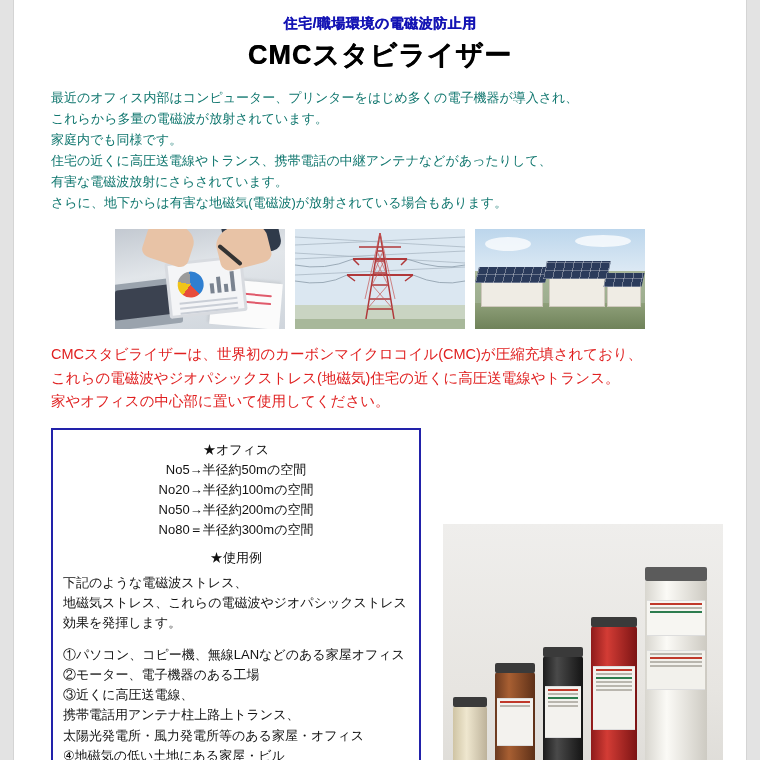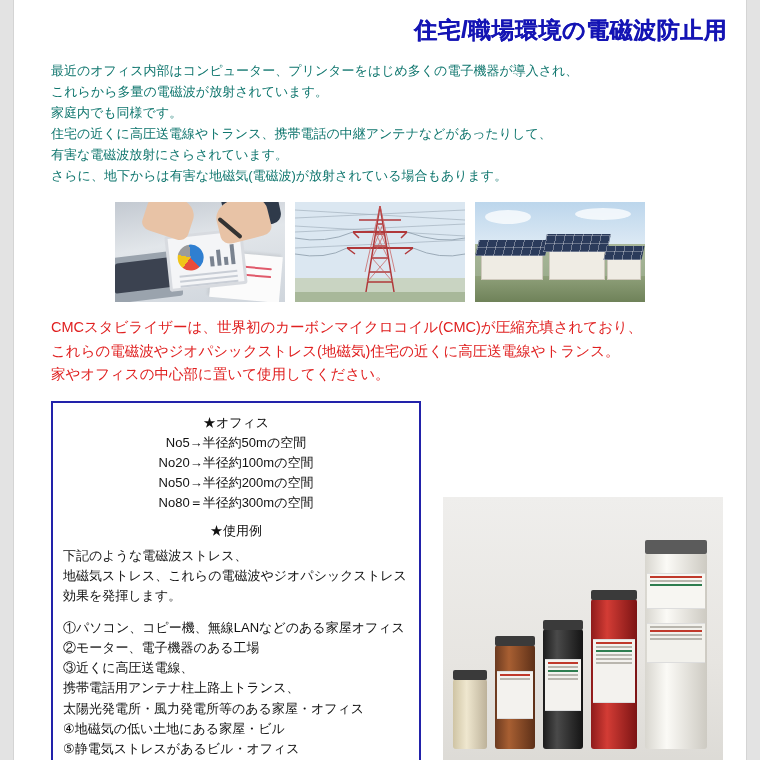--- a/index.html
+++ b/index.html
@@ -26,26 +26,26 @@
   .side-band.right { right: 0; border-right: none; border-left: 1px solid #d4d4d4; }
 
   .content {
     position: absolute;
     left: 15px; right: 15px; top: 0; bottom: 0;
     padding: 10px 18px 0 18px;
   }
 
   
   .title-1 {
-    text-align: right;
+    text-align: center;
     color: #1414b4;
     font-weight: bold;
-    font-size: 23px;
+    font-size: 14px;
     letter-spacing: 0.5px;
-    margin: 5px 0 14px 0;
+    margin: 5px 0 2px 0;
     text-shadow: 0.4px 0 0 #1414b4;
   }
   .title-2 {
     text-align: center;
     color: #000000;
     font-weight: bold;
     font-size: 27px;
     letter-spacing: 1px;
     margin: 4px 0 14px 0;
     text-shadow: 0.4px 0 0 #000;
@@ -233,20 +233,21 @@
 <body>
 
 <div id="page">
 
   <div class="side-band left"></div>
   <div class="side-band right"></div>
 
   <div class="content">
 
     <div class="title-1">住宅/職場環境の電磁波防止用</div>
+    <div class="title-2">CMCスタビライザー</div>
 
     <div class="intro">最近のオフィス内部はコンピューター、プリンターをはじめ多くの電子機器が導入され、
 これらから多量の電磁波が放射されています。
 家庭内でも同様です。
 住宅の近くに高圧送電線やトランス、携帯電話の中継アンテナなどがあったりして、
 有害な電磁波放射にさらされています。
 さらに、地下からは有害な地磁気(電磁波)が放射されている場合もあります。</div>
 
     <div class="photos">
 

